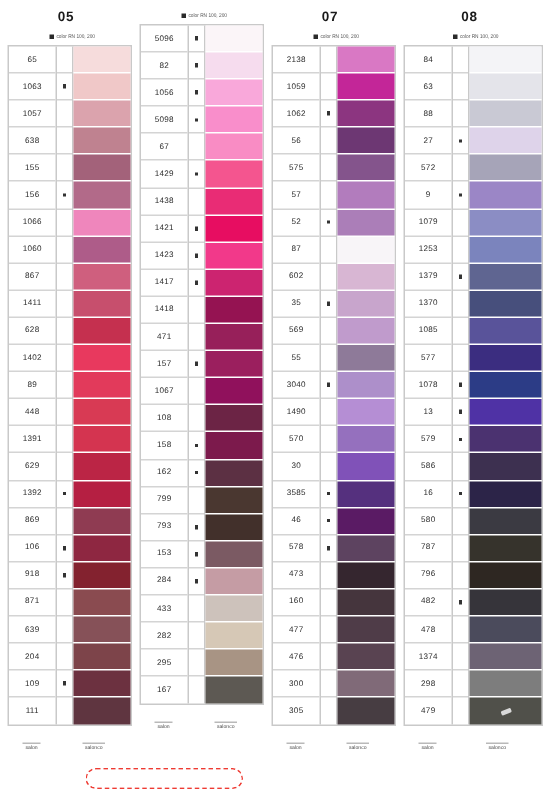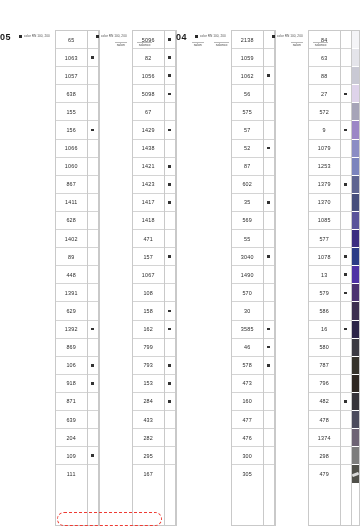--- a/index.html
+++ b/index.html
@@ -12,24 +12,23 @@
   }
   .sheet{
     position:relative;
     width:362px;height:526px;
     display:flex;
     box-sizing:border-box;
   }
   .column{
     width:88px;
     display:flex;
-    flex-direction:row;
+    flex-direction:column;
     box-sizing:border-box;
     padding-top:4px;
-    margin-top:26px;
   }
   .column.last{width:98px;}
 
   .col-head{
     text-align:center;
     font-size:9px;
     font-weight:bold;
     color:#1a1a1a;
     letter-spacing:.5px;
     height:14px;
@@ -562,21 +561,21 @@
           </div>
         </div>
     </div>
     <div class="foot">
       <div class="foot-l"><span class="foot-t">salon</span></div>
       <div class="foot-r"><span class="foot-t">salonco</span></div>
     </div>
   </div>
 
   <div class="column">
-    <div class="col-head">04</div>
+    <div class="col-head">07</div>
     <div class="cap-row">
       <span class="cap-dot"></span>
       <span class="cap-text">color RN 100, 200</span>
     </div>
     <div class="grid">
       <div class="col-codes">
           <div class="cell">
             <span class="code">2138</span>
           </div>
           <div class="cell">
@@ -771,20 +770,21 @@
           </div>
         </div>
     </div>
     <div class="foot">
       <div class="foot-l"><span class="foot-t">salon</span></div>
       <div class="foot-r"><span class="foot-t">salonco</span></div>
     </div>
   </div>
 
   <div class="column last">
+    <div class="col-head">08</div>
     <div class="cap-row">
       <span class="cap-dot"></span>
       <span class="cap-text">color RN 100, 200</span>
     </div>
     <div class="grid">
       <div class="col-codes">
           <div class="cell">
             <span class="code">84</span>
           </div>
           <div class="cell">

